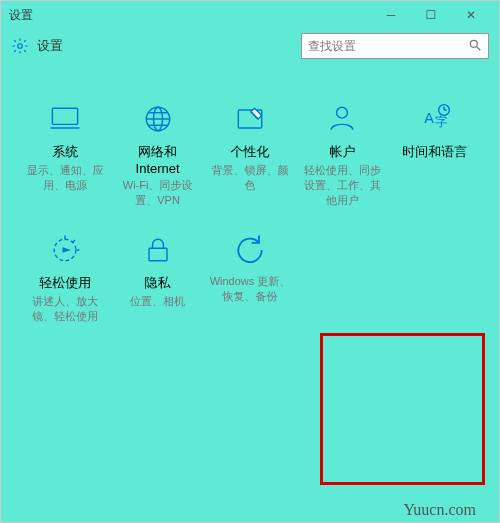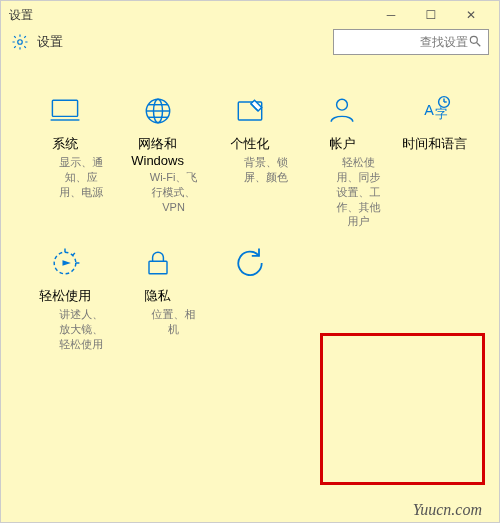--- a/index.html
+++ b/index.html
@@ -1,33 +1,33 @@
 <!DOCTYPE html>
 <html><head>
 <meta charset="utf-8">
 <style>
   * { margin: 0; padding: 0; box-sizing: border-box; }
   body { font-family: "Microsoft YaHei", "Segoe UI", sans-serif; background: #fff; width: 500px; height: 523px; position: relative; }
-  .window { width: 500px; height: 523px; border: 1px solid #ccc; display: flex; flex-direction: column; background: #fef9c3; }
+  .window { width: 500px; height: 523px; border: 1px solid #ccc; display: flex; flex-direction: column; background: #5eead4; }
   .titlebar { height: 28px; display: flex; align-items: center; padding: 0 8px; font-size: 12px; color: #333; }
   .titlebar-title { flex: 1; }
   .winctrls { display: flex; }
   .winctrl { width: 40px; height: 28px; display: flex; align-items: center; justify-content: center; font-size: 12px; color: #555; cursor: pointer; }
   .header { height: 34px; display: flex; align-items: center; padding: 0 10px; }
   .gear { width: 18px; height: 18px; color: #0078d7; margin-right: 8px; }
   .header-title { font-size: 13px; color: #333; flex: 1; }
-  .searchbox { width: 156px; height: 26px; border: 1px solid #999; display: flex; align-items: center; padding: 0 6px; color: #777; font-size: 12px; background: #fff; text-align: right; }
+  .searchbox { width: 188px; height: 26px; border: 1px solid #999; display: flex; align-items: center; padding: 0 6px; color: #777; font-size: 12px; background: #fff; }
   .searchbox span:first-child { flex: 1; }
   .grid { flex: 1; display: grid; grid-template-columns: repeat(5, 1fr); grid-template-rows: repeat(3, 1fr); padding: 30px 18px 36px 18px; }
   .tile { display: flex; flex-direction: column; align-items: center; justify-content: flex-start; text-align: center; padding: 8px 4px; cursor: pointer; }
   .tile-icon { width: 36px; height: 36px; color: #0078d7; margin-bottom: 6px; display:flex; align-items:center; justify-content:center; }
   .tile-title { font-size: 13px; color: #000; margin-bottom: 2px; }
-  .tile-desc { font-size: 11px; color: #777; line-height: 1.35; max-width: 120px; margin-left: 32px; }
+  .tile-desc { font-size: 11px; color: #777; line-height: 1.35; max-width: 120px; }
   .highlight { position: absolute; border: 3px solid #d40000; pointer-events: none; }
-  .watermark { position: absolute; right: 18px; bottom: 4px; font-size: 16px; font-style: italic; font-family: Georgia, serif; color: #555; }
+  .watermark { position: absolute; right: 24px; bottom: 4px; font-size: 16px; font-family: Georgia, serif; color: #555; }
   svg { width: 100%; height: 100%; }
 </style>
 </head>
 <body>
 
 <div class="window">
   <div class="titlebar">
     <div class="titlebar-title">设置</div>
     <div class="winctrls">
       <div class="winctrl">─</div>
@@ -72,22 +72,22 @@
     <div class="tile">
       <div class="tile-icon">
         <svg viewBox="0 0 40 40" fill="none" stroke="currentColor" stroke-width="1.6">
             <circle cx="20" cy="20" r="13"></circle>
             <ellipse cx="20" cy="20" rx="5" ry="13"></ellipse>
             <line x1="7" y1="20" x2="33" y2="20"></line>
             <line x1="9" y1="13" x2="31" y2="13"></line>
             <line x1="9" y1="27" x2="31" y2="27"></line>
           </svg>
       </div>
-      <div class="tile-title">网络和 Windows</div>
-      <div class="tile-desc">Wi-Fi、飞行模式、VPN</div>
+      <div class="tile-title">网络和 Internet</div>
+      <div class="tile-desc">Wi-Fi、同步设置、VPN</div>
     </div>
 
     <div class="tile">
       <div class="tile-icon">
         <svg viewBox="0 0 40 40" fill="none" stroke="currentColor" stroke-width="1.6">
             <rect x="7" y="10" width="26" height="20" rx="1"></rect>
             <path d="M25 8 L33 16 L29 20 L21 12 Z" fill="#fff"></path>
             <line x1="21" y1="12" x2="29" y2="20"></line>
           </svg>
       </div>
@@ -142,20 +142,21 @@
       <div class="tile-desc">位置、相机</div>
     </div>
 
     <div class="tile">
       <div class="tile-icon">
         <svg viewBox="0 0 40 40" fill="none" stroke="currentColor" stroke-width="2">
             <path d="M30 12 A13 13 0 1 0 33 20"></path>
             <polyline points="30,4 30,12 22,12"></polyline>
           </svg>
       </div>
+      <div class="tile-desc">Windows 更新、恢复、备份</div>
     </div>
 
   </div>
 </div>
 
 <div class="highlight" style="left:320px; top:333px; width:165px; height:152px;"></div>
 
 <div class="watermark">Yuucn.com</div>
 
 </body></html>

